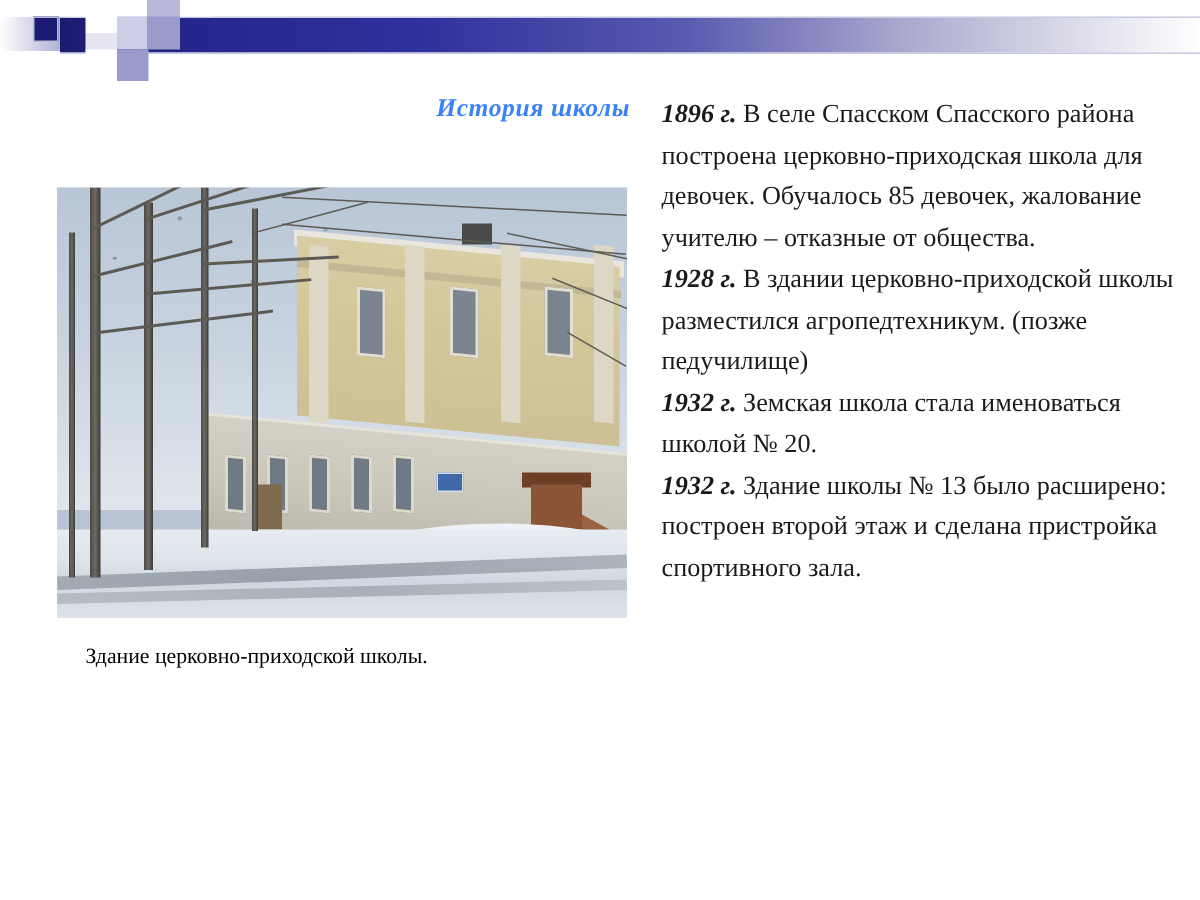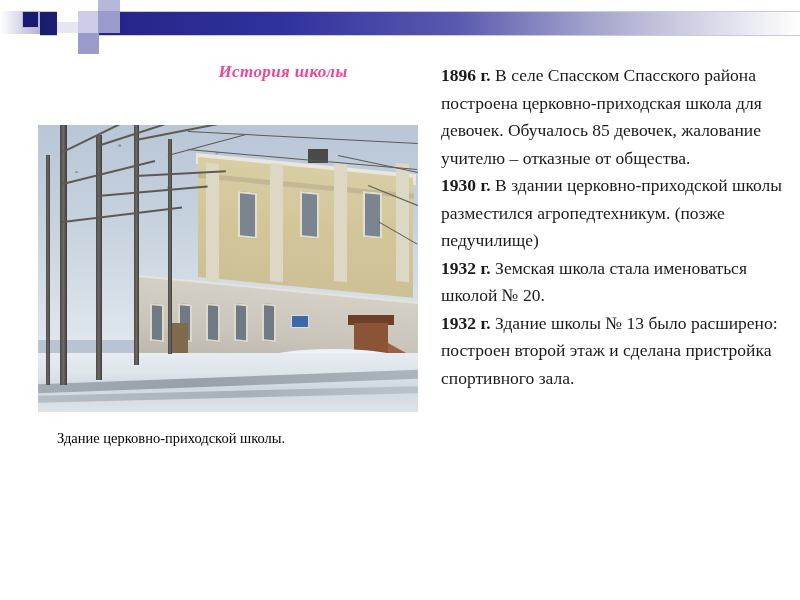--- a/index.html
+++ b/index.html
@@ -61,25 +61,25 @@
   .sq-g { left: 57px;  top: 22px;  width: 21px; height: 12px; background:#e6e6f2; }
   .sq-h { left: 78px;  top: 33px;  width: 21px; height: 21px; background:#9a9acb; }
   .sq-i { left: 57px;  top: 33px;  width: 21px; height: 21px; background:#ffffff; }
   .sq-j { left: 120px; top: 0px;   width: 22px; height: 11px; background:#ffffff; }
   .sq-k { left: 0px;   top: 0px;   width: 22px; height: 11px; background:#ffffff; }
   .sq-top-white { left: 0px; top: 0px; width: 57px; height: 11px; background:#ffffff; }
 
   
   .slide-title {
     position: absolute;
-    left: 133px;
+    left: 120px;
     top: 62px;
     width: 300px;
-    text-align: center;
-    color: #ec4899;
+    text-align: right;
+    color: #3b82f6;
     font-family: "Liberation Serif", "DejaVu Serif", serif;
     font-style: italic;
     font-weight: bold;
     font-size: 17px;
     letter-spacing: 0.4px;
   }
 
   
   .photo {
     position: absolute;
@@ -239,20 +239,21 @@
     top: 62px;
     width: 350px;
     font-family: "Liberation Serif", "DejaVu Serif", serif;
     font-size: 17.5px;
     line-height: 27.5px;
     color: #1a1a1a;
     text-align: left;
   }
   .year {
     font-weight: bold;
+    font-style: italic;
     margin-top: 12px;
   }
   .para { margin: 0; display: inline; }
 </style>
 </head>
 <body>
 
 <div class="header-band">
   <div class="band-fade-left"></div>
   <div class="band-bar"></div>
@@ -330,16 +331,16 @@
   <div class="branch" style="left:150px; top:24px;  width:230px;height:1px; transform:rotate(5deg);"></div>
   <div class="canopy"></div>
 </div>
 
 <div class="caption">
   <div>Здание церковно-приходской школы.</div>
 </div>
 
 <div class="body-col">
   <span class="year">1896 г.</span><span class="para"> В селе Спасском Спасского района  построена церковно-приходская школа для девочек. Обучалось 85 девочек, жалование учителю – отказные от общества.</span><br>
-  <span class="year">1930 г.</span><span class="para"> В здании церковно-приходской школы разместился агропедтехникум. (позже педучилище)</span><br>
+  <span class="year">1928 г.</span><span class="para"> В здании церковно-приходской школы разместился агропедтехникум. (позже педучилище)</span><br>
   <span class="year">1932 г.</span><span class="para"> Земская школа стала именоваться школой № 20.</span><br>
   <span class="year">1932 г.</span><span class="para"> Здание школы № 13 было расширено: построен второй этаж и сделана пристройка спортивного зала.</span>
 </div>
 
 </body></html>

